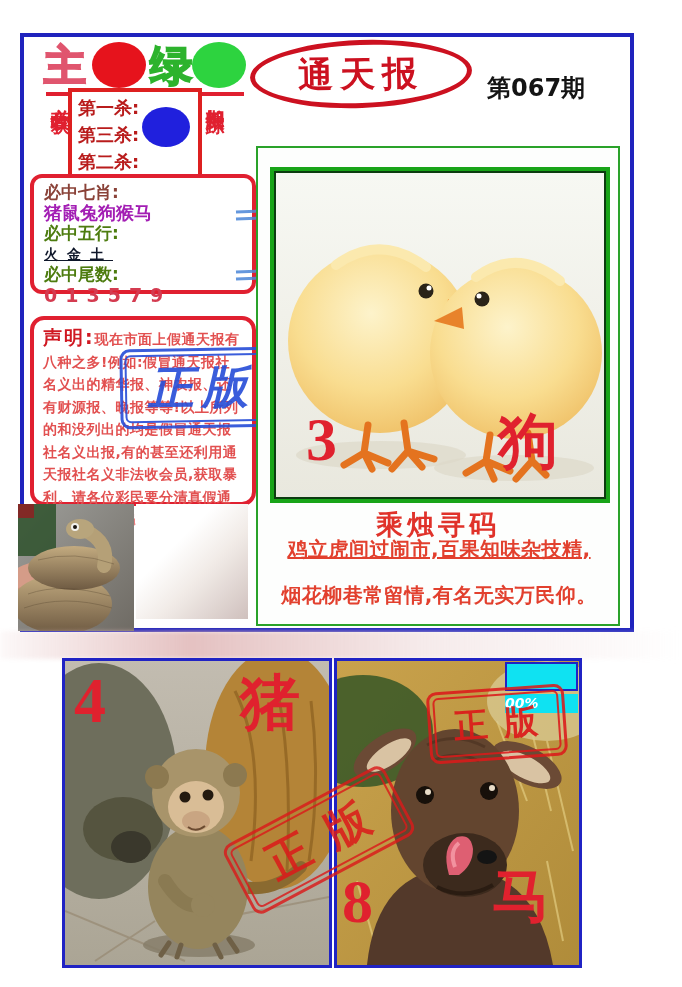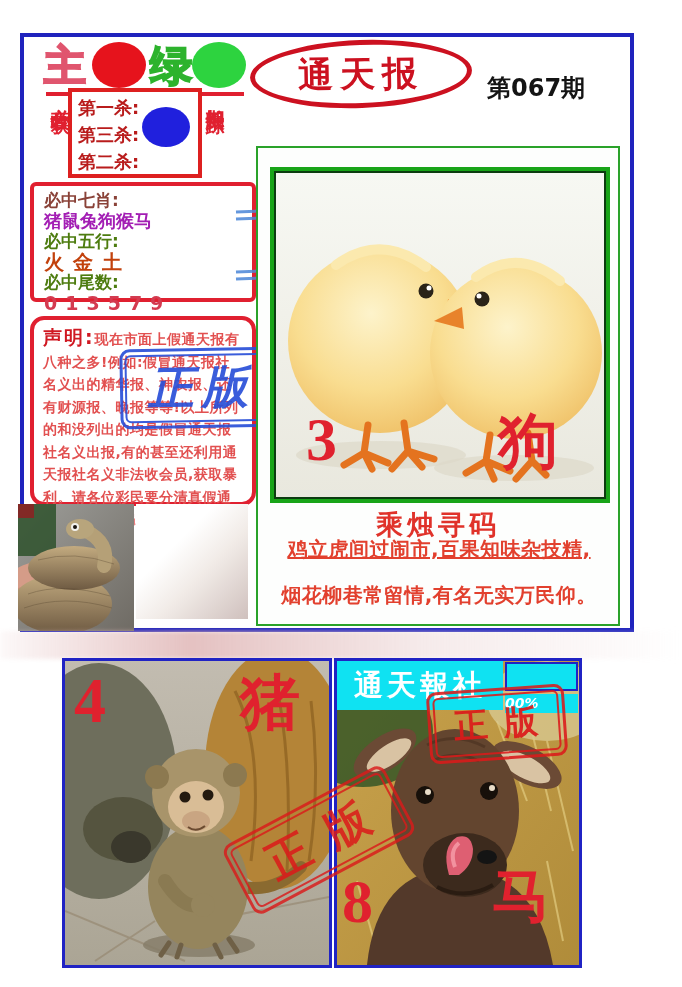--- a/index.html
+++ b/index.html
@@ -29,26 +29,26 @@
   .kill-box{left:68px;top:88px;width:134px;height:90px;border:4px solid #dd2020;box-sizing:border-box;
             background:#fff;padding:2px 0 0 6px;}
   .kill-row{font-size:18px;font-weight:bold;color:#b91c1c;line-height:27px;white-space:nowrap;}
   .kill-dot{left:142px;top:107px;width:48px;height:40px;background:#2020dd;border-radius:50%;}
   .vlabel{writing-mode:vertical-rl;text-orientation:upright;font-size:19px;font-weight:bold;
           color:#e02030;letter-spacing:2px;}
   .vlabel-left{left:48px;top:93px;}
   .vlabel-right{left:203px;top:93px;}
 
   
-  .picks-box{left:30px;top:182px;width:226px;height:120px;border:4px solid #e02030;border-radius:6px;
+  .picks-box{left:30px;top:174px;width:226px;height:120px;border:4px solid #e02030;border-radius:12px;
              box-sizing:border-box;background:#fff;padding:4px 0 0 10px;line-height:20.5px;white-space:nowrap;}
   .lbl-maroon{color:#8a4238;font-weight:bold;font-size:17px;}
   .val-purple{color:#a31eb4;font-weight:bold;font-size:18px;}
   .lbl-dark{color:#4d7c0f;font-weight:bold;font-size:17px;}
-  .val-green{color:#c2410c;font-weight:bold;font-size:20px;letter-spacing:9px;}
+  .val-green{color:#0f172a;font-weight:bold;font-size:14px;letter-spacing:9px;text-decoration:underline;}
   .val-red{color:#d43b50;font-weight:bold;font-size:19px;letter-spacing:8px;}
 
   
   .stmt-box{left:30px;top:316px;width:226px;height:190px;border:4px solid #e02030;border-radius:14px;
             box-sizing:border-box;background:#fff;padding:6px 8px 0 9px;}
   .stmt-body{font-size:14px;line-height:22.5px;color:#e25050;font-weight:bold;letter-spacing:.5px;}
   .stmt-head{font-size:19px;color:#d01822;letter-spacing:2px;}
 
   
   .stamp-blue{left:120px;top:348px;width:164px;height:80px;border:3px solid #2a50d8;border-radius:10px;
@@ -329,23 +329,20 @@
       <circle cx="88" cy="134" r="9" fill="#17100a"></circle>
         <circle cx="91" cy="131" r="3" fill="#e8dcc8"></circle>
       <circle cx="152" cy="130" r="9" fill="#17100a"></circle>
         <circle cx="155" cy="127" r="3" fill="#e8dcc8"></circle>
       <ellipse cx="128" cy="204" rx="42" ry="32" fill="#3c2a1d"></ellipse>
       <ellipse cx="150" cy="196" rx="10" ry="7" fill="#141414"></ellipse>
       <path d="M112,214 Q104,186 120,176 Q134,172 136,188 Q136,204 122,214 Z" fill="#de5f72"></path>
       <path d="M118,206 Q112,190 122,182" stroke="#f2929f" stroke-width="4" fill="none"></path>
       <path d="M100,226 Q128,240 156,224" stroke="#2a1c12" stroke-width="4" fill="none"></path>
     </svg>
-    <div class="agency-bar">
-      <span>通天報社</span>
-    </div>
     <div class="mini-cyan"></div>
     <div class="pct-strip">00%</div>
   </div>
   <div class="abs big-num num-8">8</div>
   <div class="abs zo-horse">马</div>
 
   <div class="abs stamp-red stamp-red-top">
     <div class="inner">
       <span>正版</span>
     </div>

